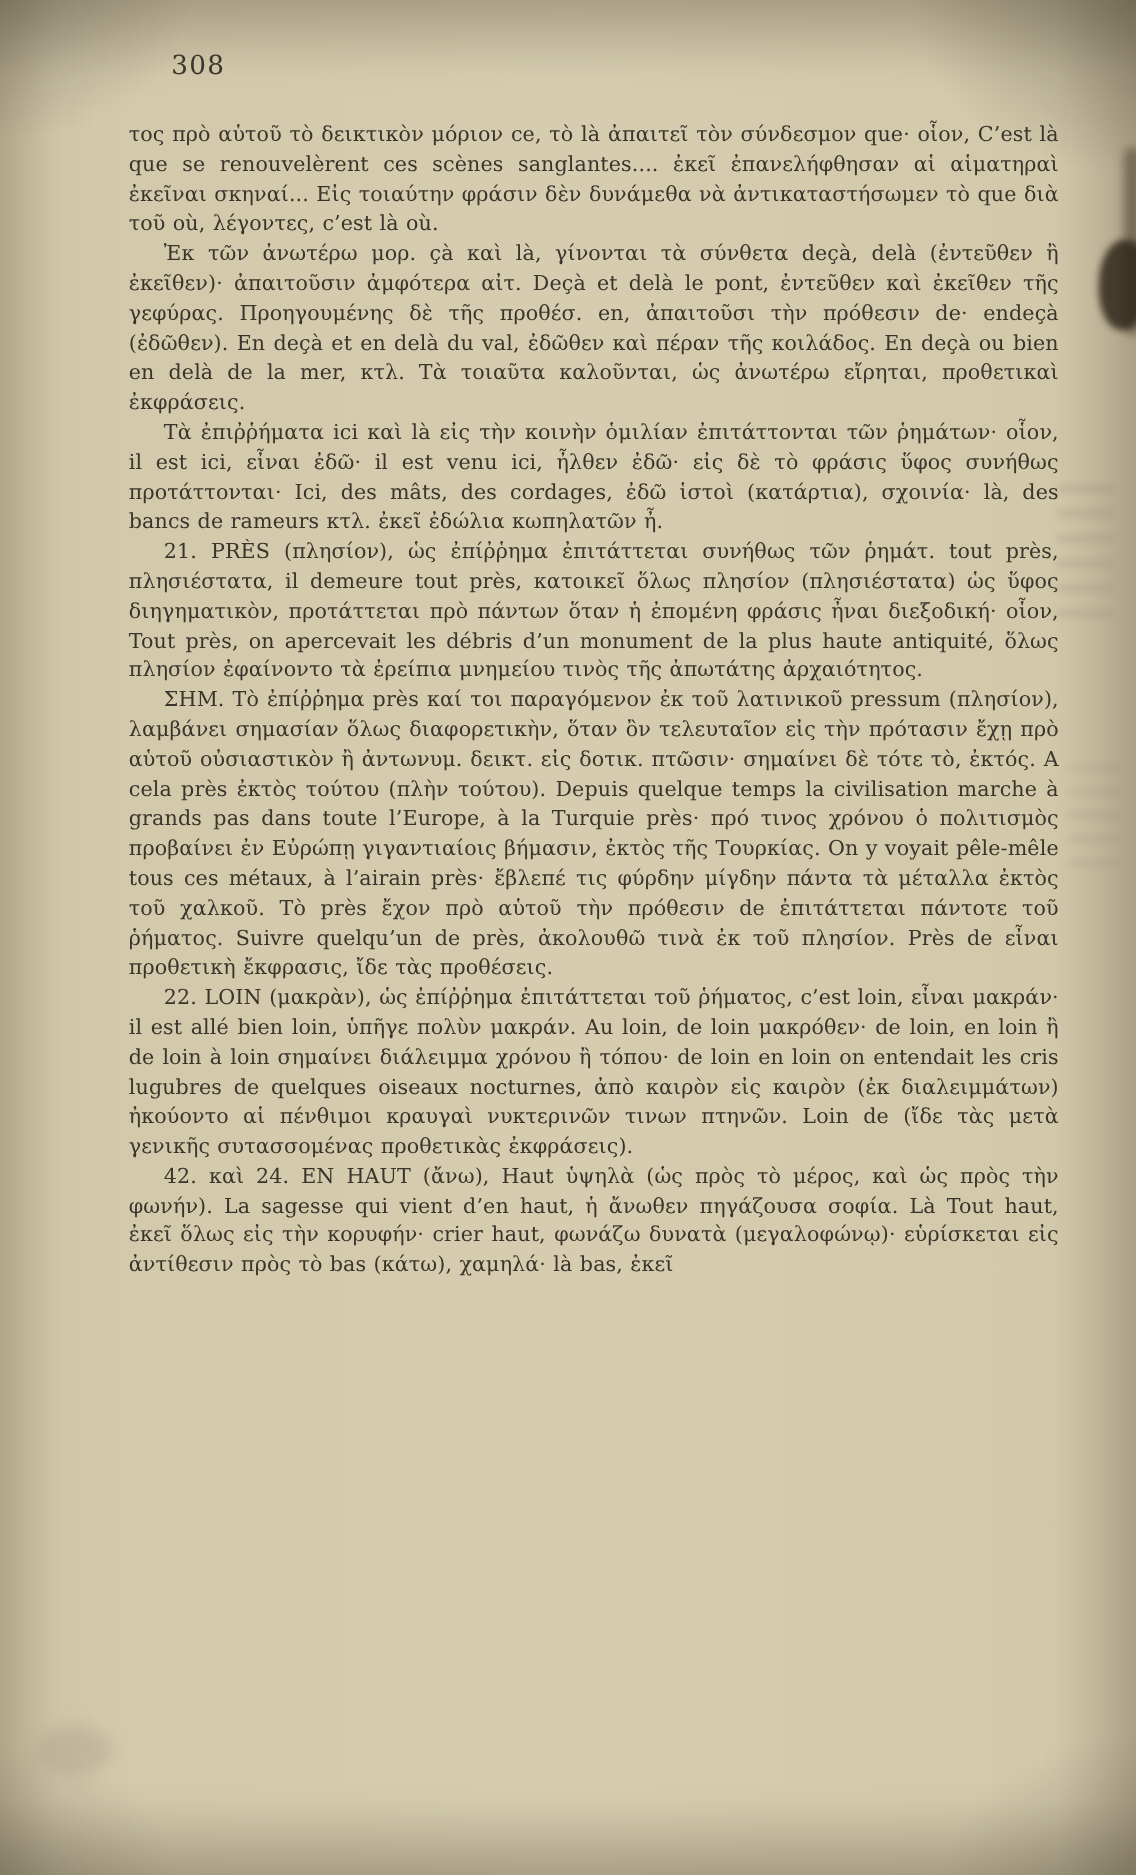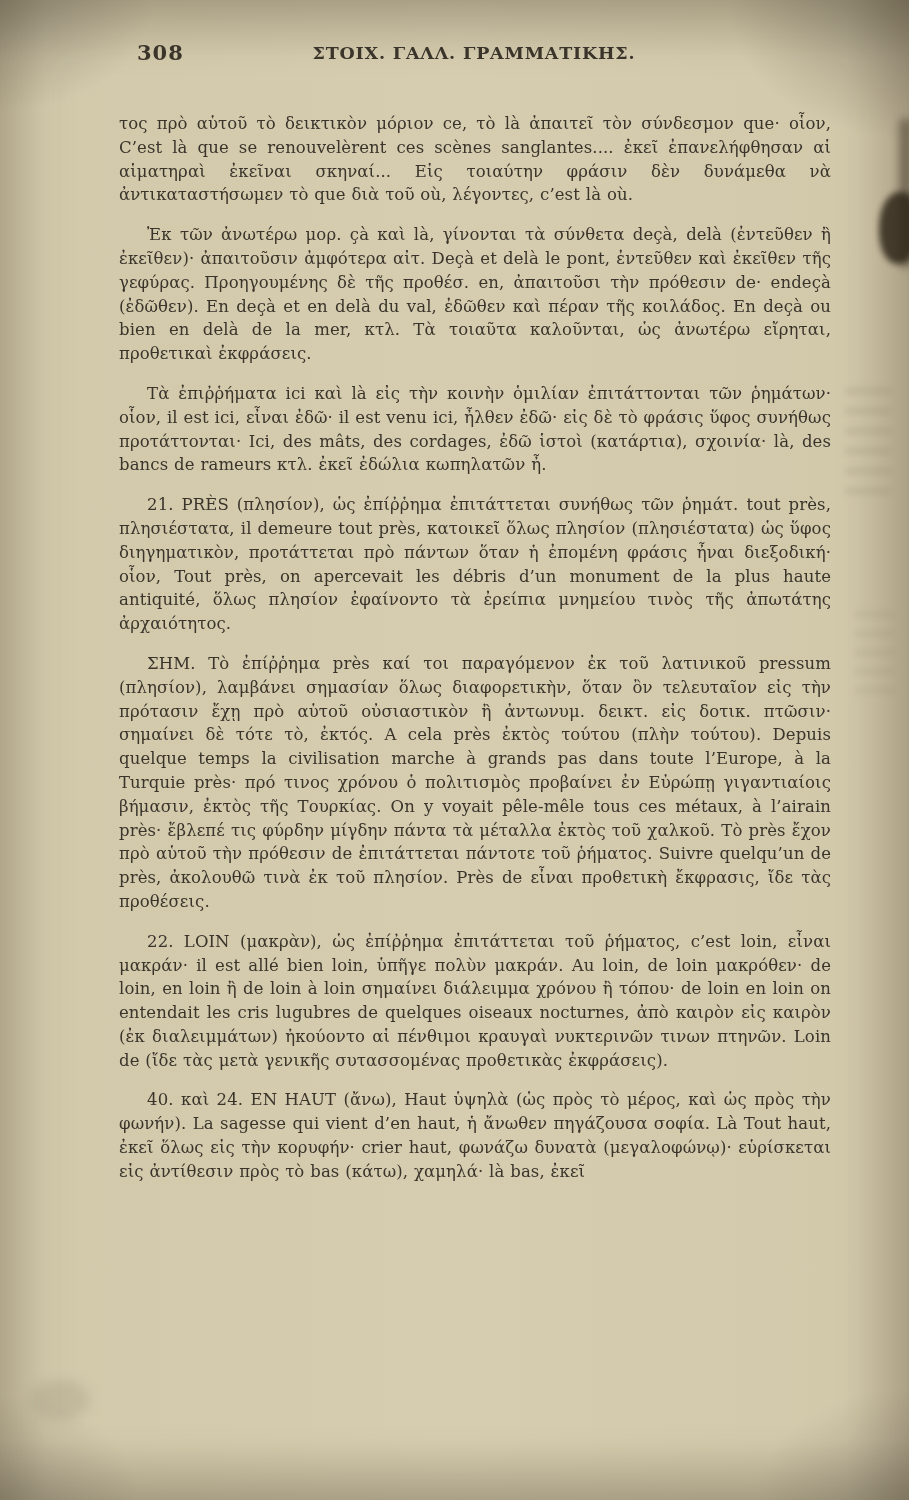--- a/index.html
+++ b/index.html
@@ -33,21 +33,21 @@
     left: 103px;
     top: 40px;
     width: 742px;
     height: 30px;
   }
   .page-number {
     position: absolute;
     left: 34px;
     top: 0;
     font-size: 21px;
-    font-weight: bold;
+    font-weight: normal;
     letter-spacing: 1px;
   }
   .running-title {
     position: absolute;
     left: 0;
     right: 0;
     top: 3px;
     text-align: center;
     font-size: 17.5px;
     font-weight: bold;
@@ -58,21 +58,21 @@
     left: 103px;
     top: 96px;
     width: 744px;
     font-size: 16.5px;
     line-height: 23.8px;
     text-align: justify;
     letter-spacing: 0.1px;
     word-spacing: 0.5px;
   }
   .text-block p {
-    margin: 16px;
+    margin: 0;
     padding: 0;
   }
   .text-block p.indent {
     text-indent: 1.7em;
   }
   .stain { position: absolute; pointer-events: none; }
   .stain-blob {
     right: -10px; top: 192px; width: 40px; height: 72px;
     background: #30271a; border-radius: 50% 40% 50% 45%;
     filter: blur(3px); opacity: .85;
@@ -101,31 +101,30 @@
 </style>
 </head>
 <body>
 
 <div class="page">
 
   <div class="vignette"></div>
 
   <div class="header">
     <span class="page-number">308</span>
-    <span class="running-title">ΣΤΟΙΧ. ΓΑΛΛ. ΓΡΑΜΜΑΤΙΚΗΣ.</span>
   </div>
 
   <div class="text-block">
     <p>τος πρὸ αὑτοῦ τὸ δεικτικὸν μόριον ce, τὸ là ἀπαιτεῖ τὸν σύνδεσμον que· οἷον, C’est là que se renouvelèrent ces scènes sanglantes.... ἐκεῖ ἐπανελήφθησαν αἱ αἱματηραὶ ἐκεῖναι σκηναί... Εἰς τοιαύτην φράσιν δὲν δυνάμεθα νὰ ἀντικαταστήσωμεν τὸ que διὰ τοῦ où, λέγοντες, c’est là où.</p>
     <p class="indent">Ἐκ τῶν ἀνωτέρω μορ. çà καὶ là, γίνονται τὰ σύνθετα deçà, delà (ἐντεῦθεν ἢ ἐκεῖθεν)· ἀπαιτοῦσιν ἀμφότερα αἰτ. Deçà et delà le pont, ἐντεῦθεν καὶ ἐκεῖθεν τῆς γεφύρας. Προηγουμένης δὲ τῆς προθέσ. en, ἀπαιτοῦσι τὴν πρόθεσιν de· endeçà (ἐδῶθεν). En deçà et en delà du val, ἐδῶθεν καὶ πέραν τῆς κοιλάδος. En deçà ou bien en delà de la mer, κτλ. Τὰ τοιαῦτα καλοῦνται, ὡς ἀνωτέρω εἴρηται, προθετικαὶ ἐκφράσεις.</p>
     <p class="indent">Τὰ ἐπιῤῥήματα ici καὶ là εἰς τὴν κοινὴν ὁμιλίαν ἐπιτάττονται τῶν ῥημάτων· οἷον, il est ici, εἶναι ἐδῶ· il est venu ici, ἦλθεν ἐδῶ· εἰς δὲ τὸ φράσις ὕφος συνήθως προτάττονται· Ici, des mâts, des cordages, ἐδῶ ἱστοὶ (κατάρτια), σχοινία· là, des bancs de rameurs κτλ. ἐκεῖ ἐδώλια κωπηλατῶν ἦ.</p>
     <p class="indent">21. PRÈS (πλησίον), ὡς ἐπίῤῥημα ἐπιτάττεται συνήθως τῶν ῥημάτ. tout près, πλησιέστατα, il demeure tout près, κατοικεῖ ὅλως πλησίον (πλησιέστατα) ὡς ὕφος διηγηματικὸν, προτάττεται πρὸ πάντων ὅταν ἡ ἐπομένη φράσις ἦναι διεξοδική· οἷον, Tout près, on apercevait les débris d’un monument de la plus haute antiquité, ὅλως πλησίον ἐφαίνοντο τὰ ἐρείπια μνημείου τινὸς τῆς ἀπωτάτης ἀρχαιότητος.</p>
     <p class="indent">ΣΗΜ. Τὸ ἐπίῤῥημα près καί τοι παραγόμενον ἐκ τοῦ λατινικοῦ pressum (πλησίον), λαμβάνει σημασίαν ὅλως διαφορετικὴν, ὅταν ὂν τελευταῖον εἰς τὴν πρότασιν ἔχῃ πρὸ αὑτοῦ οὐσιαστικὸν ἢ ἀντωνυμ. δεικτ. εἰς δοτικ. πτῶσιν· σημαίνει δὲ τότε τὸ, ἐκτός. A cela près ἐκτὸς τούτου (πλὴν τούτου). Depuis quelque temps la civilisation marche à grands pas dans toute l’Europe, à la Turquie près· πρό τινος χρόνου ὁ πολιτισμὸς προβαίνει ἐν Εὐρώπῃ γιγαντιαίοις βήμασιν, ἐκτὸς τῆς Τουρκίας. On y voyait pêle-mêle tous ces métaux, à l’airain près· ἔβλεπέ τις φύρδην μίγδην πάντα τὰ μέταλλα ἐκτὸς τοῦ χαλκοῦ. Τὸ près ἔχον πρὸ αὑτοῦ τὴν πρόθεσιν de ἐπιτάττεται πάντοτε τοῦ ῥήματος. Suivre quelqu’un de près, ἀκολουθῶ τινὰ ἐκ τοῦ πλησίον. Près de εἶναι προθετικὴ ἔκφρασις, ἴδε τὰς προθέσεις.</p>
     <p class="indent">22. LOIN (μακρὰν), ὡς ἐπίῤῥημα ἐπιτάττεται τοῦ ῥήματος, c’est loin, εἶναι μακράν· il est allé bien loin, ὑπῆγε πολὺν μακράν. Au loin, de loin μακρόθεν· de loin, en loin ἢ de loin à loin σημαίνει διάλειμμα χρόνου ἢ τόπου· de loin en loin on entendait les cris lugubres de quelques oiseaux nocturnes, ἀπὸ καιρὸν εἰς καιρὸν (ἐκ διαλειμμάτων) ἠκούοντο αἱ πένθιμοι κραυγαὶ νυκτερινῶν τινων πτηνῶν. Loin de (ἴδε τὰς μετὰ γενικῆς συτασσομένας προθετικὰς ἐκφράσεις).</p>
-    <p class="indent">40. καὶ 24. EN HAUT (ἄνω), Haut ὑψηλὰ (ὡς πρὸς τὸ μέρος, καὶ ὡς πρὸς τὴν φωνήν). La sagesse qui vient d’en haut, ἡ ἄνωθεν πηγάζουσα σοφία. Là Tout haut, ἐκεῖ ὅλως εἰς τὴν κορυφήν· crier haut, φωνάζω δυνατὰ (μεγαλοφώνῳ)· εὑρίσκεται εἰς ἀντίθεσιν πρὸς τὸ bas (κάτω), χαμηλά· là bas, ἐκεῖ</p>
+    <p class="indent">42. καὶ 24. EN HAUT (ἄνω), Haut ὑψηλὰ (ὡς πρὸς τὸ μέρος, καὶ ὡς πρὸς τὴν φωνήν). La sagesse qui vient d’en haut, ἡ ἄνωθεν πηγάζουσα σοφία. Là Tout haut, ἐκεῖ ὅλως εἰς τὴν κορυφήν· crier haut, φωνάζω δυνατὰ (μεγαλοφώνῳ)· εὑρίσκεται εἰς ἀντίθεσιν πρὸς τὸ bas (κάτω), χαμηλά· là bas, ἐκεῖ</p>
   </div>
 
   <div class="stain stain-band"></div>
   <div class="stain stain-blob"></div>
   <div class="stain smudge-1"></div>
   <div class="stain smudge-2"></div>
   <div class="stain smudge-3"></div>
 
 </div>
 

